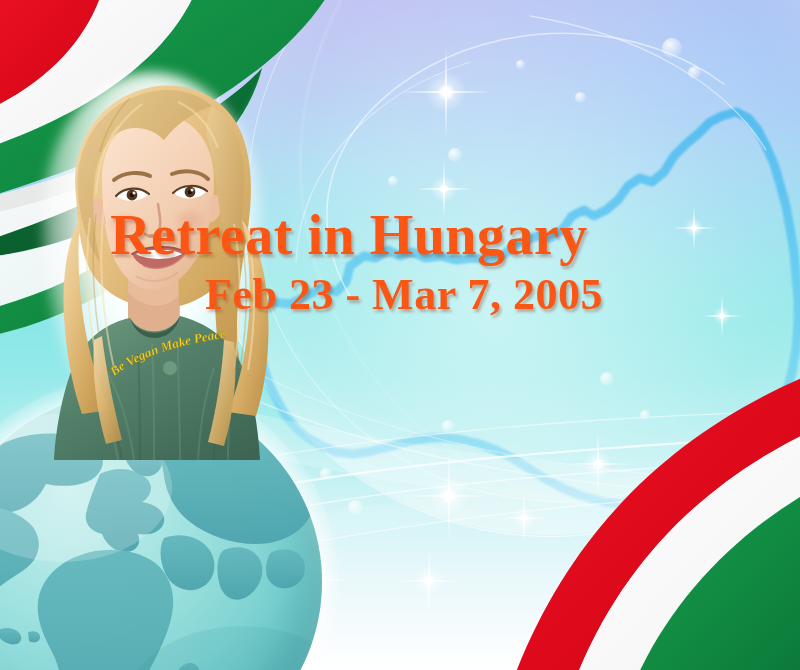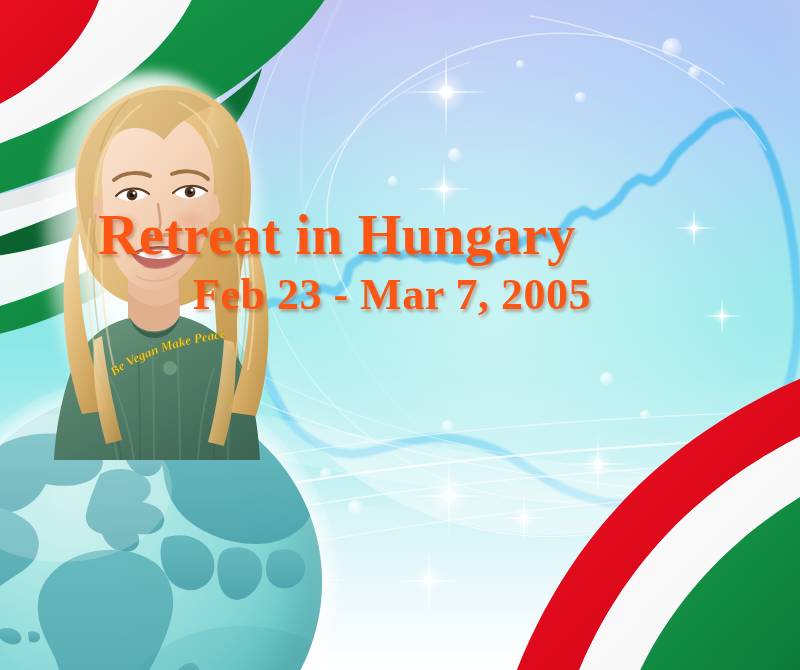--- a/index.html
+++ b/index.html
@@ -200,21 +200,21 @@
     top: 330px;
     width: 136px;
     height: 56px;
     pointer-events:none;
   }
   .garment-text svg { width:100%; height:100%; display:block; }
 
   
   .title-block {
     position: absolute;
-    left: 4px;
+    left: 16px;
     top: 206px;
     width: 648px;
     text-align: center;
   }
   .title-main {
     display:block;
     font-family: "Liberation Serif", serif;
     font-weight: 700;
     font-size: 56px;
     line-height: 1.04;

